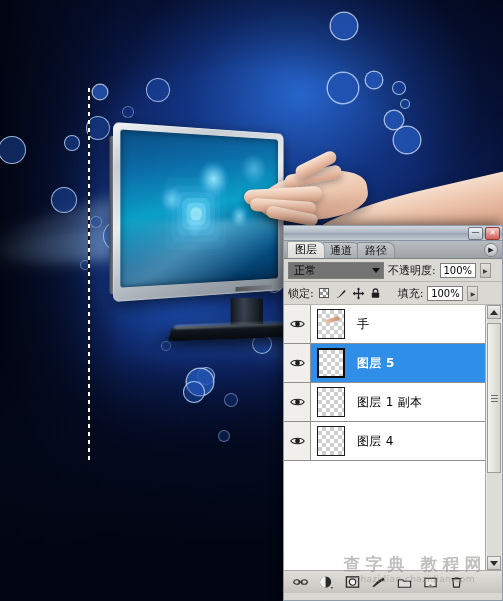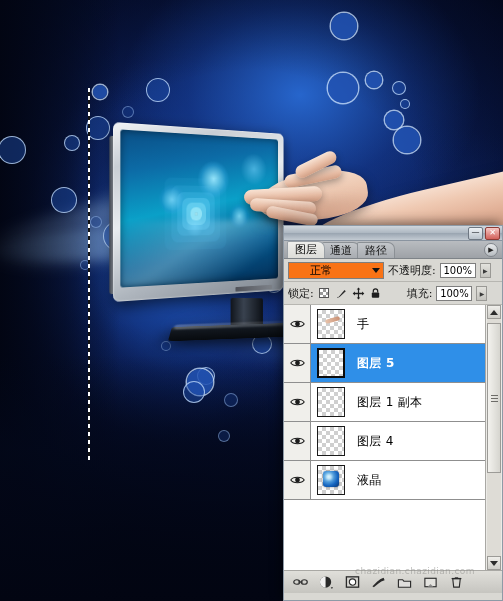--- a/index.html
+++ b/index.html
@@ -142,22 +142,22 @@
     border:1px solid #8b9095;border-bottom:none;border-radius:2px 7px 0 0;margin-right:-3px;}
   .ps-tab.active{background:linear-gradient(180deg,#efefec,#dcdcd8);color:#000;z-index:3;
     border-color:#9aa0a6;height:16px;line-height:16px;}
   .tab-arrow{position:absolute;right:4px;top:2px;width:12px;height:12px;border-radius:50%;
     background:linear-gradient(180deg,#e7e9eb,#b7bcc1);border:1px solid #80858b;
     display:flex;align-items:center;justify-content:center;font-size:7px;color:#222;}
 
   .ps-row{display:flex;align-items:center;height:22px;padding:0 4px;gap:4px;
     background:#d9d8d3;border-bottom:1px solid #b7b6b1;}
   .ps-label{font-size:11px;color:#111;white-space:nowrap;}
-  .blend-select{flex:0 0 96px;height:17px;background:#f97316;border:1px solid #7e7e7e;
-    display:flex;align-items:center;justify-content:space-between;padding:0 3px 0 21px;
+  .blend-select{flex:0 0 96px;height:17px;background:#737373;border:1px solid #7e7e7e;
+    display:flex;align-items:center;justify-content:space-between;padding:0 3px 0 5px;
     font-size:11px;color:#000;box-sizing:border-box;}
   .caret{width:0;height:0;border-left:4px solid transparent;border-right:4px solid transparent;
     border-top:5px solid #111;}
   .numbox{width:36px;height:15px;background:#fff;border:1px solid #7e7e7e;
     font-size:10px;color:#000;display:flex;align-items:center;justify-content:center;box-sizing:border-box;}
   .spin{width:11px;height:15px;background:linear-gradient(180deg,#e3e2dd,#c4c3be);
     border:1px solid #9a9995;display:flex;align-items:center;justify-content:center;
     font-size:6px;color:#3a3a3a;box-sizing:border-box;}
 
   .lock-ico{width:13px;height:13px;display:flex;align-items:center;justify-content:center;}
@@ -332,21 +332,21 @@
         <svg width="13" height="13" viewBox="0 0 13 13">
             <path d="M6.5 0.5 L8.3 2.6 H7.1 V5.7 H10.1 V4.4 L12.3 6.5 L10.1 8.6 V7.3 H7.1 V10.4 H8.3 L6.5 12.5 L4.7 10.4 H5.9 V7.3 H2.9 V8.6 L0.7 6.5 L2.9 4.4 V5.7 H5.9 V2.6 H4.7 Z" fill="#1f1f1f"></path>
           </svg>
       </div>
       <div class="lock-ico">
         <svg width="13" height="13" viewBox="0 0 13 13">
             <path d="M4.3 5.5 V4 a2.2 2.2 0 0 1 4.4 0 V5.5" stroke="#1f1f1f" stroke-width="1.2" fill="none"></path>
             <rect x="2.8" y="5.4" width="7.4" height="5.4" rx="1" fill="#1f1f1f"></rect>
           </svg>
       </div>
-      <span class="ps-label" style="margin-left:21px">填充:</span>
+      <span class="ps-label" style="margin-left:12px">填充:</span>
       <div class="numbox">100%</div>
       <div class="spin">▶</div>
     </div>
 
     <div class="layers-area">
       <div class="layers-list" id="layers-list">
           <div class="layer-row">
             <div class="eye-cell">
               <span class="eye">
                 <svg width="15" height="10" viewBox="0 0 15 10">
@@ -397,54 +397,39 @@
                   <path d="M0.8 5 C3 1.4 12 1.4 14.2 5 C12 8.6 3 8.6 0.8 5 Z" fill="none" stroke="#1c1c1c" stroke-width="1.1"></path>
                   <circle cx="7.5" cy="5" r="2.4" fill="#1c1c1c"></circle>
                 </svg>
               </span>
             </div>
             <div class="thumb-cell">
               <div class="lthumb"></div>
             </div>
             <div class="lname">图层 4</div>
           </div>
-          <div class="layer-row">
-            <div class="eye-cell">
-              <span class="eye">
-                <svg width="15" height="10" viewBox="0 0 15 10">
-                  <path d="M0.8 5 C3 1.4 12 1.4 14.2 5 C12 8.6 3 8.6 0.8 5 Z" fill="none" stroke="#1c1c1c" stroke-width="1.1"></path>
-                  <circle cx="7.5" cy="5" r="2.4" fill="#1c1c1c"></circle>
-                </svg>
-              </span>
-            </div>
-            <div class="thumb-cell">
-              <div class="lthumb">
-                <div class="tmk-lcd"></div>
-              </div>
-            </div>
-            <div class="lname">液晶</div>
-          </div>
         </div>
       <div class="vscroll">
         <div class="sc-btn">
             <div class="sc-arrow-up"></div>
           </div>
         <div class="sc-track">
           <div class="sc-thumb">
               <div class="sc-grip"></div>
             </div>
         </div>
         <div class="sc-btn">
             <div class="sc-arrow-dn"></div>
           </div>
       </div>
     </div>
 
     <div class="ps-footer">
       <div class="watermark">
+        <div class="wm-cn">查字典 教程网</div>
         <div class="wm-en">chazidian.chazidian.com</div>
       </div>
       <div class="ft-ico">
         <svg width="16" height="12" viewBox="0 0 16 12">
             <path d="M5.5 6 h5" stroke="#333" stroke-width="1.3"></path>
             <ellipse cx="4" cy="6" rx="3.2" ry="2.4" fill="none" stroke="#333" stroke-width="1.3"></ellipse>
             <ellipse cx="12" cy="6" rx="3.2" ry="2.4" fill="none" stroke="#333" stroke-width="1.3"></ellipse>
           </svg>
       </div>
       <div class="ft-ico">

